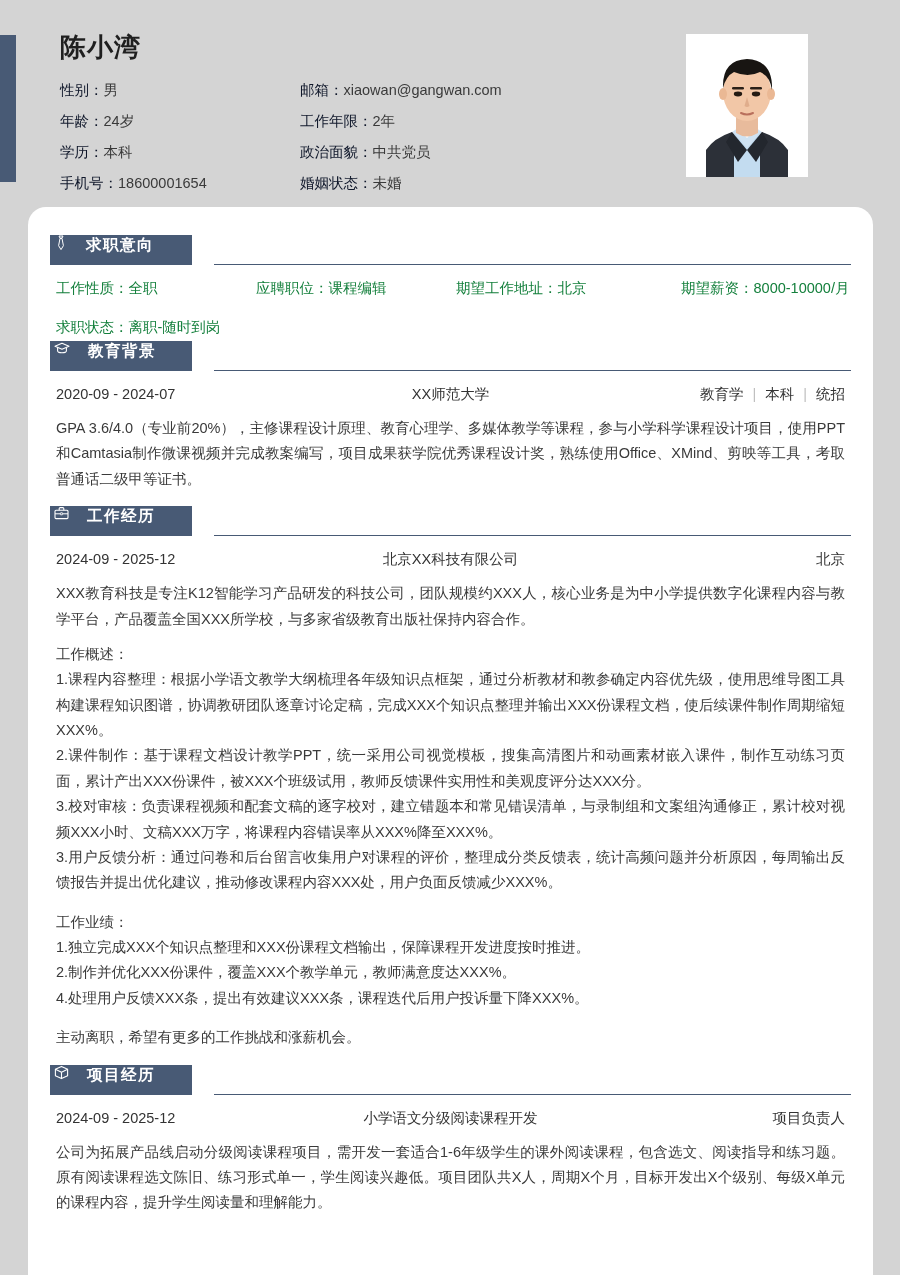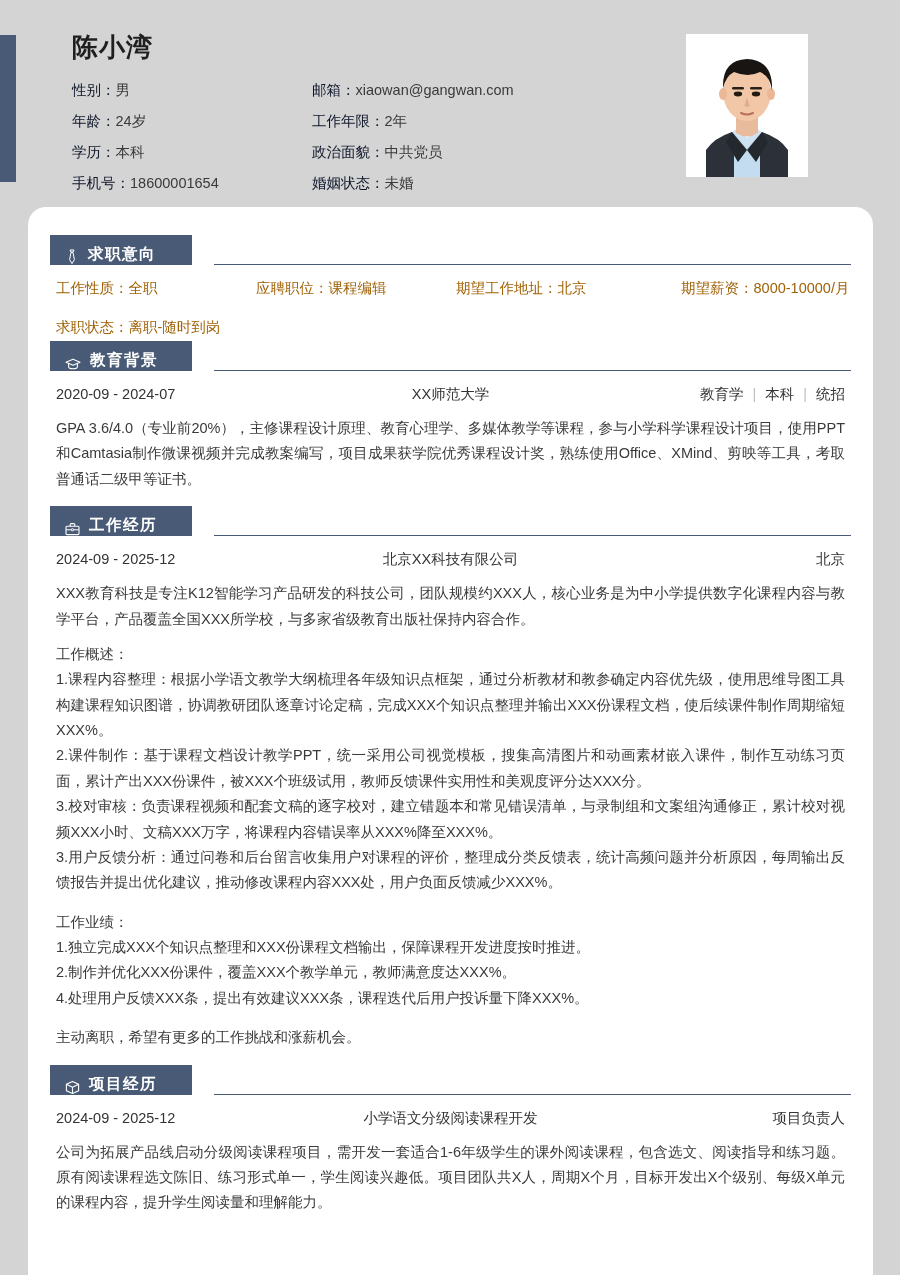--- a/index.html
+++ b/index.html
@@ -25,21 +25,21 @@
   .accent-bar {
     position: absolute;
     left: 0;
     top: 35px;
     width: 16px;
     height: 147px;
     background: #485a75;
   }
   .header-inner {
     position: absolute;
-    left: 72px;
+    left: 60px;
     top: 33px;
     right: 0;
   }
   .cand-name {
     font-size: 26px;
     font-weight: bold;
     color: #1f1f1f;
     letter-spacing: 1px;
     margin: 0 0 18px 0;
     line-height: 1.15;
@@ -92,23 +92,23 @@
   }
   .sec-badge {
     position: absolute;
     left: 0;
     top: 0;
     height: 30px;
     min-width: 142px;
     background: #485a75;
     color: #ffffff;
     display: flex;
-    align-items: flex-end;
-    gap: 9px;
-    padding: 0 18px 0 15px;
+    align-items: flex-start;
+    gap: 18px;
+    padding: 0 18px 0 4px;
     box-sizing: border-box;
   }
   .sec-badge .sec-icon {
     display: flex;
     align-items: center;
     line-height: 0;
   }
   .sec-title {
     font-size: 15.5px;
     font-weight: bold;
@@ -156,21 +156,21 @@
   .para.block { margin-bottom: 14px; }
   .role-row {
     font-size: 14.5px;
     color: #3a3a3a;
     margin: 0 0 16px 0;
   }
 
   .kv-row {
     display: flex;
     font-size: 14.5px;
-    color: #a16207;
+    color: #15803d;
     margin-bottom: 20px;
   }
   .kv-row .kv {
     white-space: nowrap;
   }
   .kv-1 { flex: 0 0 200px; }
   .kv-2 { flex: 0 0 200px; }
   .kv-3 { flex: 0 0 225px; }
   .kv-4 { flex: 1; text-align: right; }
 

